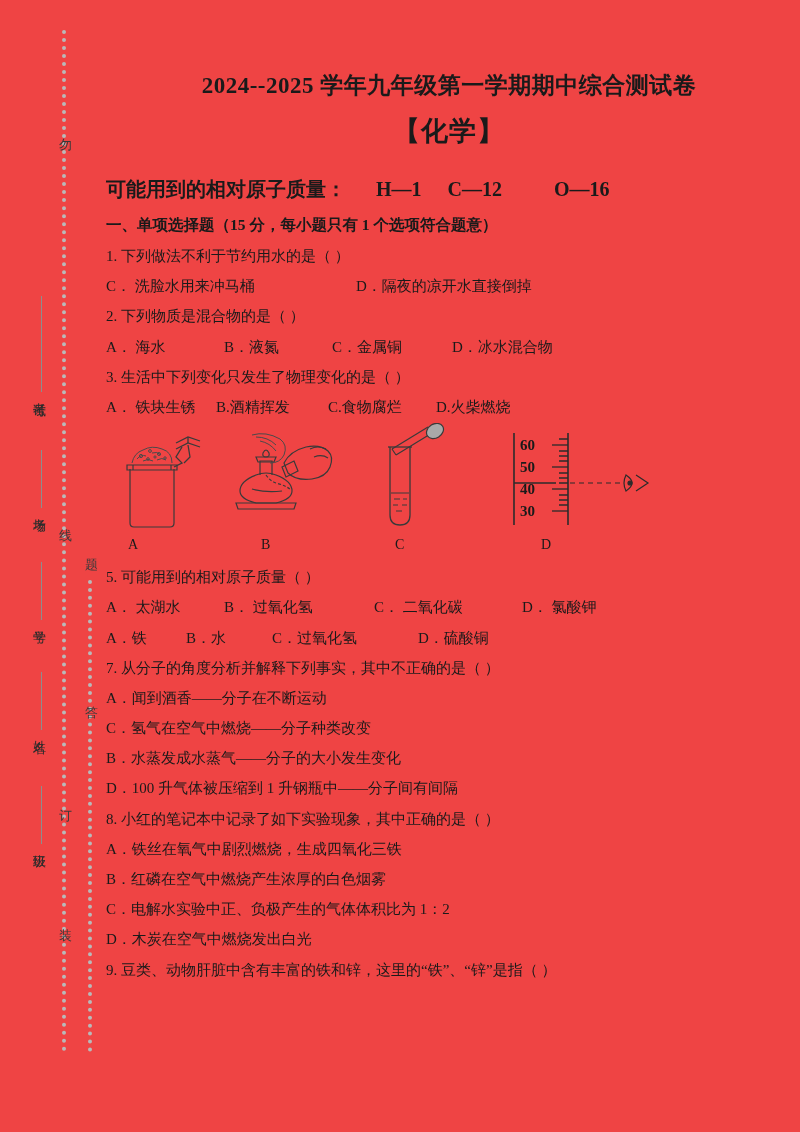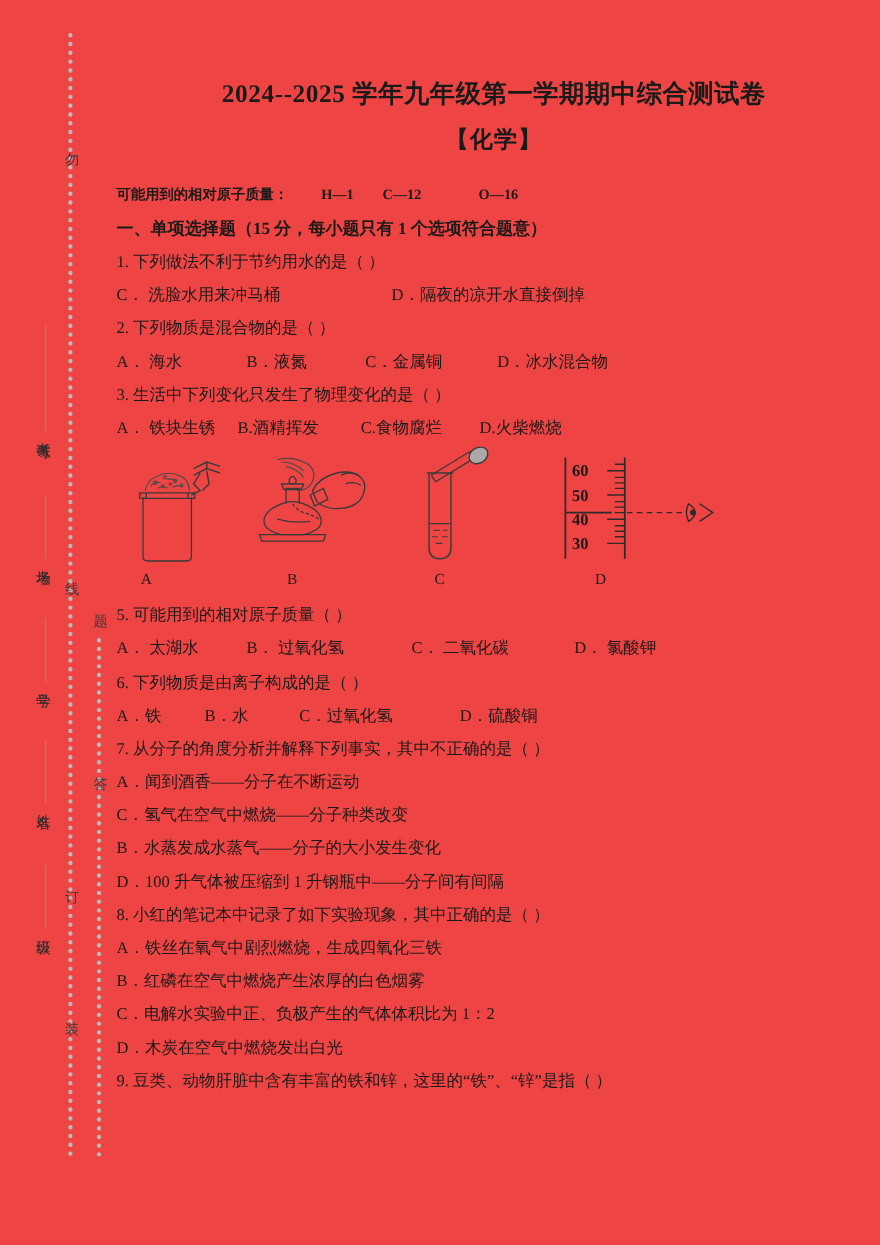--- a/index.html
+++ b/index.html
@@ -35,23 +35,23 @@
     letter-spacing: 1px;
   }
   .vt-field { left: 30px; font-size: 13px; }
   .vt-seal  { left: 56px; font-size: 13px; color:#3a3a3a; }
   .vt-ans   { left: 82px; font-size: 13px; color:#3a3a3a; }
 
   
   .content { position: absolute; left: 104px; top: 0; width: 690px; height: 1132px; }
 
   .title  { text-align: center; font-size: 23px; font-weight: 700; letter-spacing: .5px; margin-top: 70px; }
-  .subtitle { text-align: center; font-size: 21px; font-weight: 700; margin-top: 12px; letter-spacing: 1px; }
-
-  .massline { font-size: 13px; font-weight: 700; margin-top: 27px; padding-left: 2px; }
+  .subtitle { text-align: center; font-size: 27px; font-weight: 700; margin-top: 12px; letter-spacing: 1px; }
+
+  .massline { font-size: 20px; font-weight: 700; margin-top: 27px; padding-left: 2px; }
   .massline .sp1 { display:inline-block; width: 30px; }
   .massline .sp2 { display:inline-block; width: 26px; }
   .massline .sp3 { display:inline-block; width: 52px; }
 
   .sectionhead { font-size: 15.5px; font-weight: 700; margin-top: 12px; padding-left: 2px; }
 
   .q      { font-size: 15px; margin-top: 11px; padding-left: 2px; line-height: 1.28; }
   .opts   { font-size: 15px; margin-top: 11px; padding-left: 2px; line-height: 1.28; }
   .opt    { display: inline-block; }
 
@@ -235,21 +235,20 @@
     <div class="figlabels">
       <span class="fl-a">A</span>
       <span class="fl-b">B</span>
       <span class="fl-c">C</span>
       <span class="fl-d">D</span>
     </div>
 
     <div class="q"><span>5.</span> <span>可能用到的相对原子质量（          ）</span></div>
     <div class="opts"><span class="opt w-q5a">A． 太湖水</span><span class="opt w-q5b">B． 过氧化氢</span><span class="opt w-q5c">C． 二氧化碳</span><span class="opt">D． 氯酸钾</span></div>
 
-    <div class="q"><span>6.</span> <span>  下列物质是由离子构成的是（         ）</span></div>
     <div class="opts"><span class="opt w-q6a">A．铁</span><span class="opt w-q6b">B．水</span><span class="opt w-q6c">C．过氧化氢</span><span class="opt">D．硫酸铜</span></div>
 
     <div class="q"><span>7.</span> <span>从分子的角度分析并解释下列事实，其中不正确的是（           ）</span></div>
     <div class="opts">A．闻到酒香——分子在不断运动</div>
     <div class="opts">C．氢气在空气中燃烧——分子种类改变</div>
     <div class="opts">B．水蒸发成水蒸气——分子的大小发生变化</div>
     <div class="opts">D．100 升气体被压缩到 1 升钢瓶中——分子间有间隔</div>
 
     <div class="q"><span>8.</span> <span>小红的笔记本中记录了如下实验现象，其中正确的是（          ）</span></div>
     <div class="opts">A．铁丝在氧气中剧烈燃烧，生成四氧化三铁</div>

